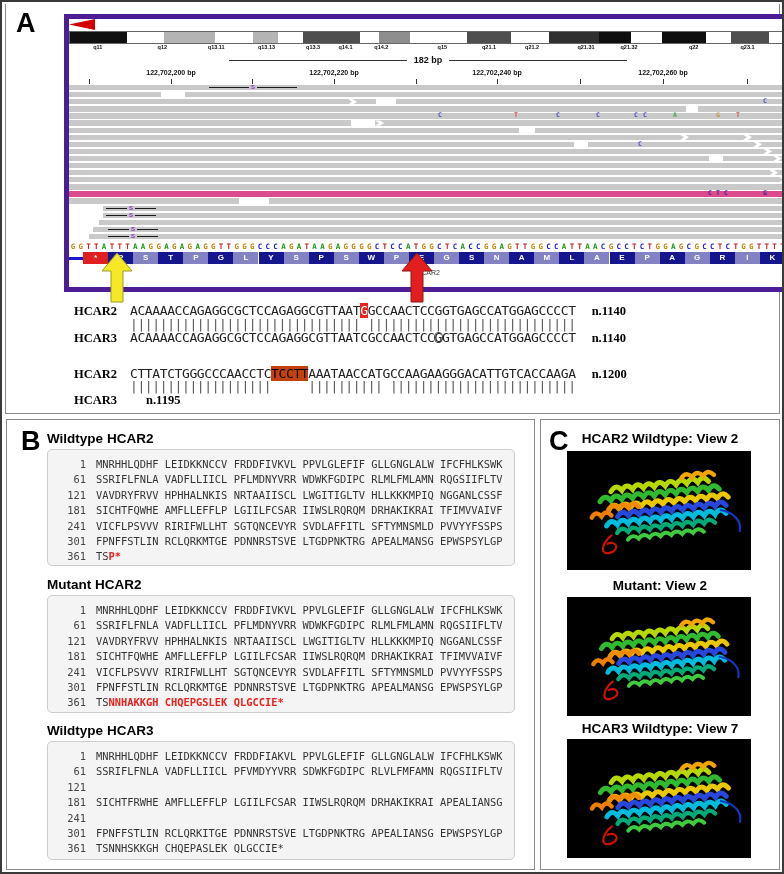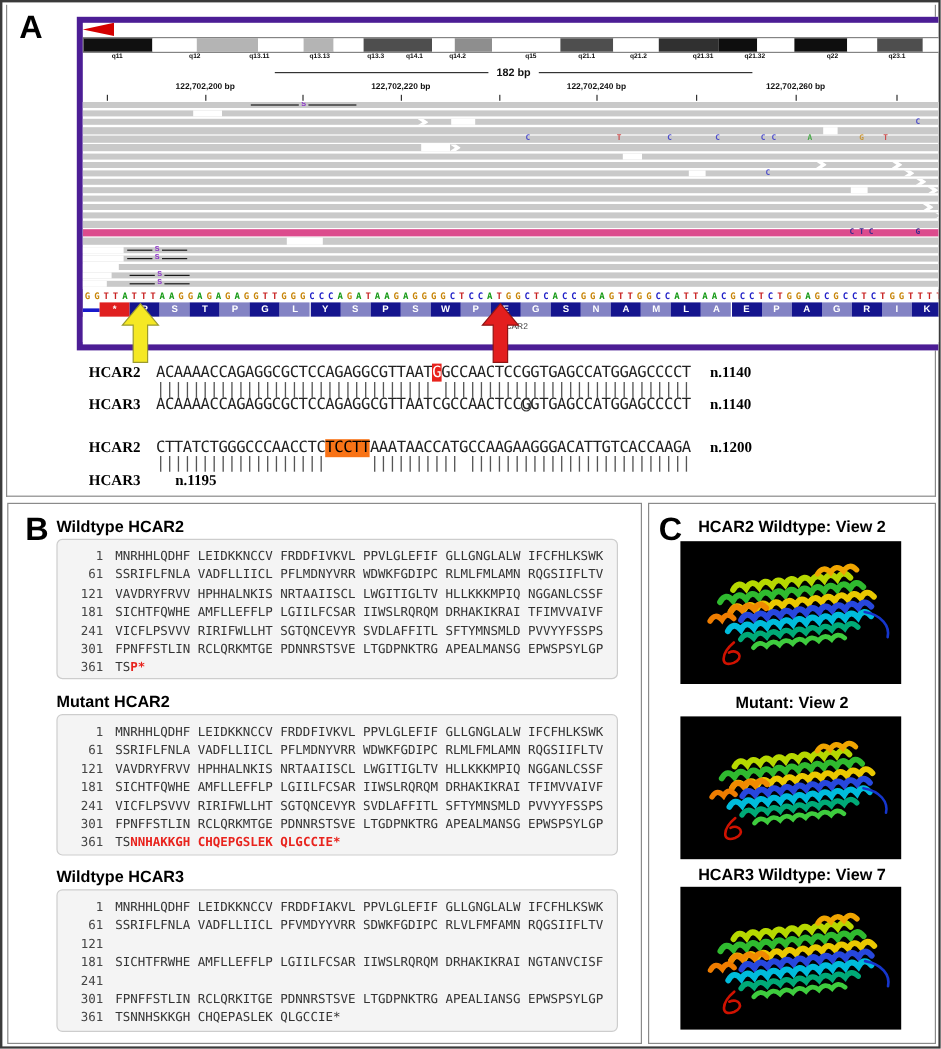--- a/index.html
+++ b/index.html
@@ -43,21 +43,21 @@
   .arrow-svg{position:absolute;width:34px;height:52px}
 
   
   #aln{position:absolute;left:68px;top:299px}
   .alnrow{display:flex;align-items:baseline;height:13.5px;white-space:pre}
   .alnrow .lab{width:56px;font:bold 12.5px "Liberation Serif",serif;color:#000}
   .alnrow .seq{font:13px "DejaVu Sans Mono",monospace;color:#222;letter-spacing:-0.4px}
   .alnrow .num{font:bold 12.5px "Liberation Serif",serif;margin-left:16px;color:#000}
   .alnrow .pip{font:13px "DejaVu Sans Mono",monospace;color:#555;letter-spacing:-0.4px}
   .hlred{background:#e8231d;color:#fff}
-  .hlyel{background:#f97316;color:#000}
+  .hlyel{background:#c2410c;color:#000}
   .hlcirc{display:inline-block;border:1px solid #333;border-radius:50%;line-height:9px;margin:0 -1px}
   .blockgap{height:22px}
 
   
   .bsec-title{position:absolute;left:40px;font-weight:bold;font-size:13.5px;color:#000}
   .seqbox{position:absolute;left:40px;width:468px;background:#f4f4f4;border:1px solid #cdcdcd;
           border-radius:5px;padding:8px 0 0 12px;box-sizing:border-box}
   .bl{display:flex;height:15.4px;font:10.4px "DejaVu Sans Mono",monospace;color:#333;white-space:pre}
   .bl .n{width:26px;text-align:right;margin-right:10px;color:#444}
   .bl .redseq{color:#e8231d;font-weight:bold}
@@ -409,21 +409,21 @@
           <div class="bl"><span class="n">181</span><span>SICHTFQWHE AMFLLEFFLP LGIILFCSAR IIWSLRQRQM DRHAKIKRAI TFIMVVAIVF</span></div>
           <div class="bl"><span class="n">241</span><span>VICFLPSVVV RIRIFWLLHT SGTQNCEVYR SVDLAFFITL SFTYMNSMLD PVVYYFSSPS</span></div>
           <div class="bl"><span class="n">301</span><span>FPNFFSTLIN RCLQRKMTGE PDNNRSTSVE LTGDPNKTRG APEALMANSG EPWSPSYLGP</span></div>
           <div class="bl"><span class="n">361</span><span>TS</span><span class="redseq">NNHAKKGH CHQEPGSLEK QLGCCIE*</span></div>
         </div>
         <div class="bsec-title" style="top: 303px;">Wildtype HCAR3</div>
         <div class="seqbox" style="top: 321px; height: 119px;">
           <div class="bl"><span class="n">1</span><span>MNRHHLQDHF LEIDKKNCCV FRDDFIAKVL PPVLGLEFIF GLLGNGLALW IFCFHLKSWK</span></div>
           <div class="bl"><span class="n">61</span><span>SSRIFLFNLA VADFLLIICL PFVMDYYVRR SDWKFGDIPC RLVLFMFAMN RQGSIIFLTV</span></div>
           <div class="bl"><span class="n">121</span></div>
-          <div class="bl"><span class="n">181</span><span>SICHTFRWHE AMFLLEFFLP LGIILFCSAR IIWSLRQRQM DRHAKIKRAI NGTANVCISF</span></div>
+          <div class="bl"><span class="n">181</span><span>SICHTFRWHE AMFLLEFFLP LGIILFCSAR IIWSLRQRQM DRHAKIKRAI APEALIANSG</span></div>
           <div class="bl"><span class="n">241</span></div>
           <div class="bl"><span class="n">301</span><span>FPNFFSTLIN RCLQRKITGE PDNNRSTSVE LTGDPNKTRG APEALIANSG EPWSPSYLGP</span></div>
           <div class="bl"><span class="n">361</span><span>TSNNHSKKGH CHQEPASLEK QLGCCIE*</span></div>
         </div>
       </div>
   </div>
 
   <div id="panelC" class="panel">
     <span class="plabel" style="left:8px;top:8px">C</span>
     <div id="pc">

